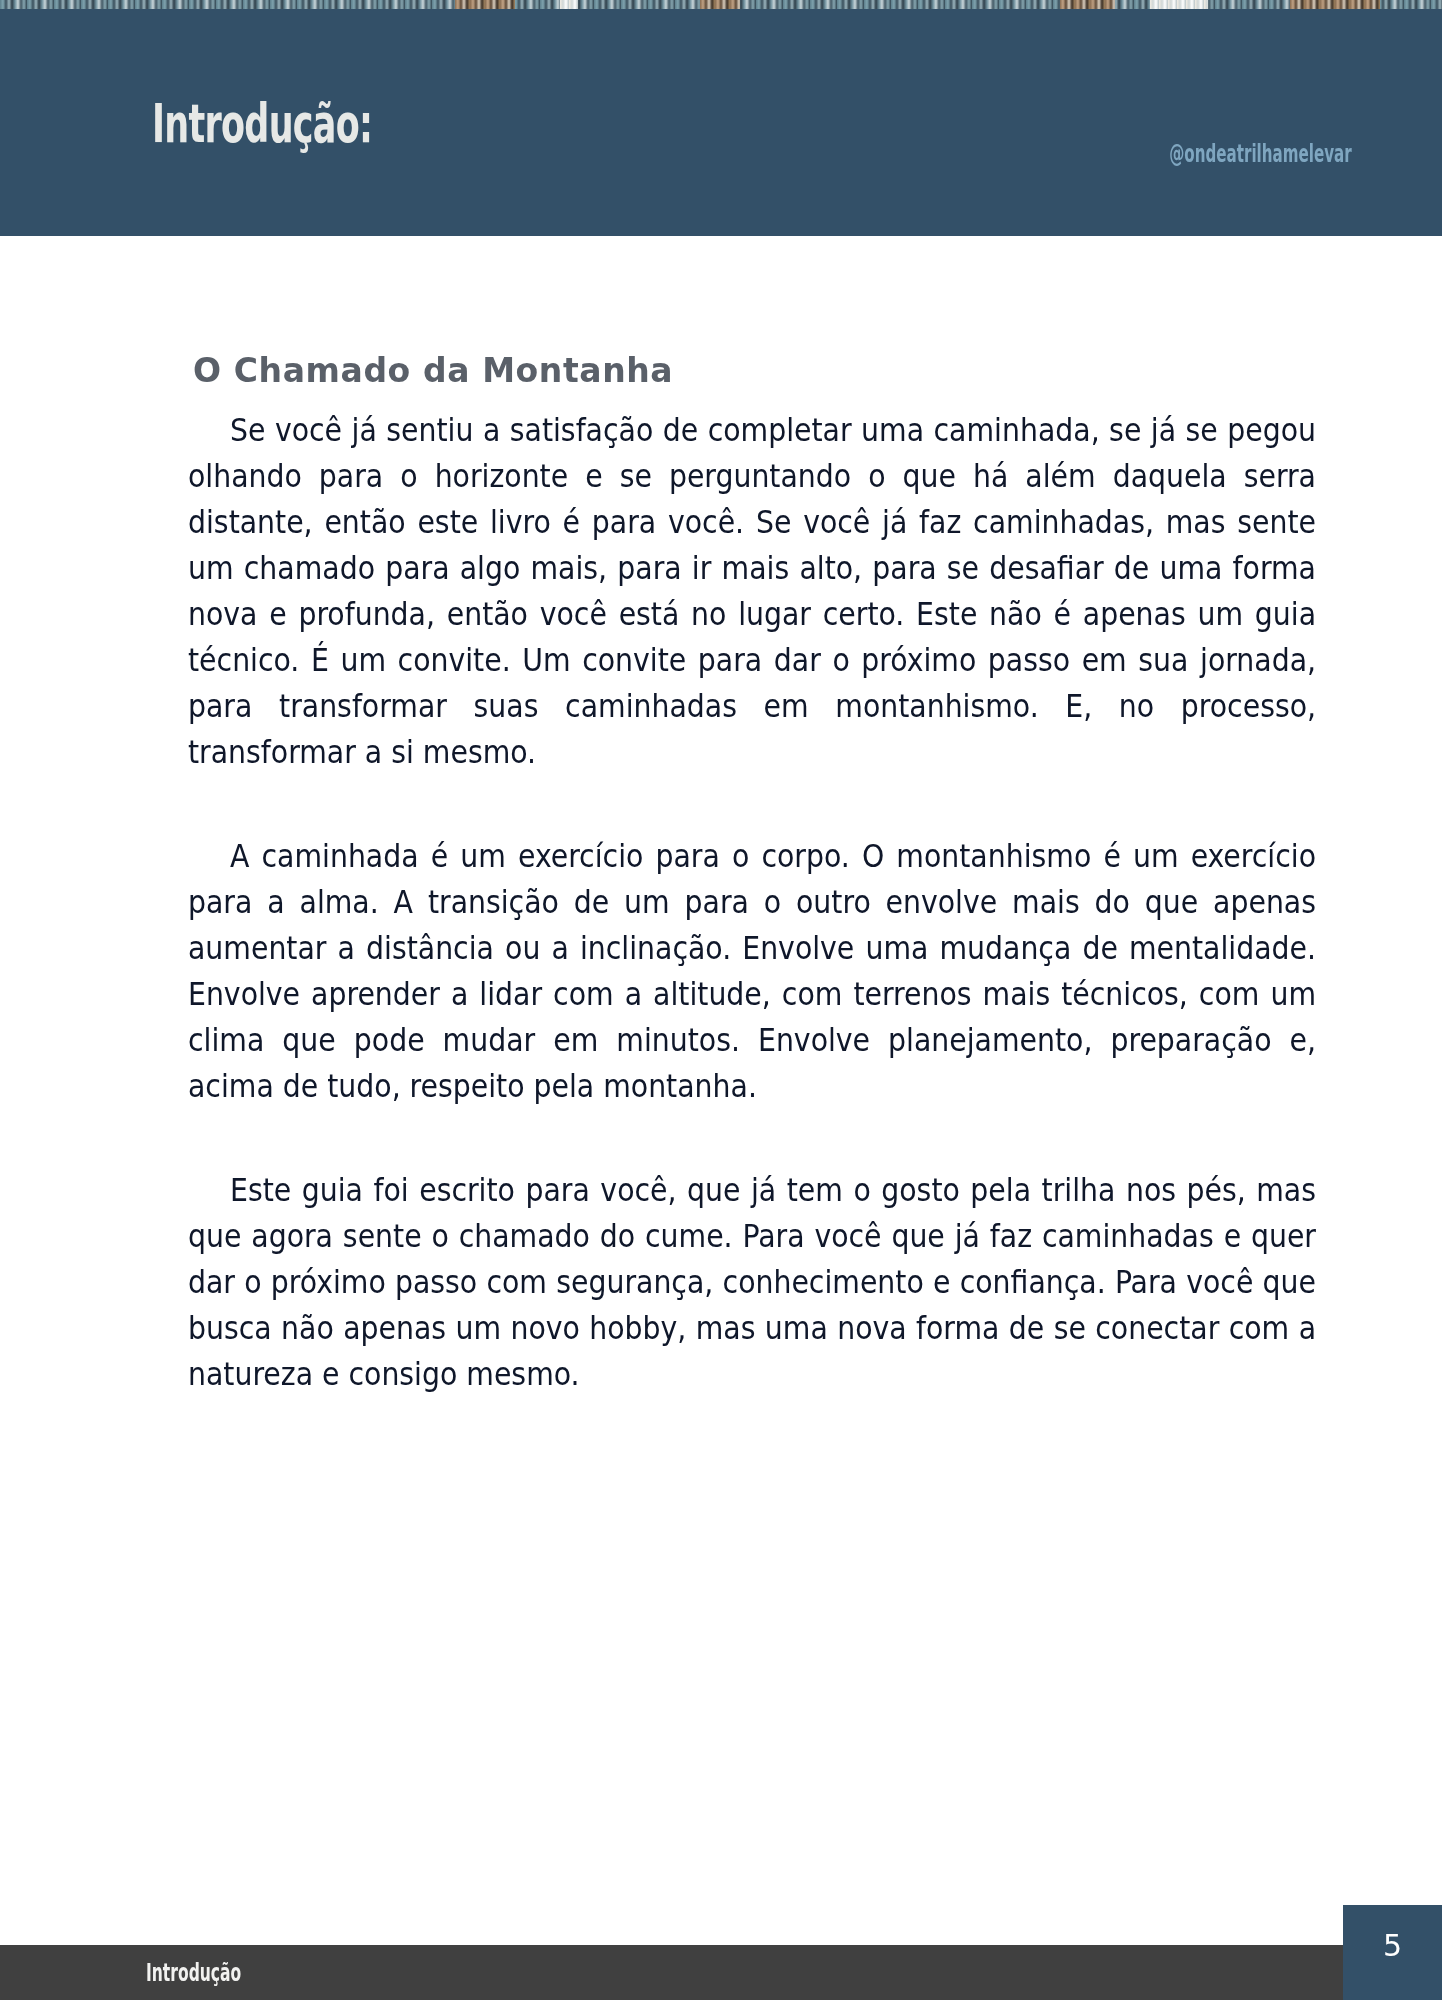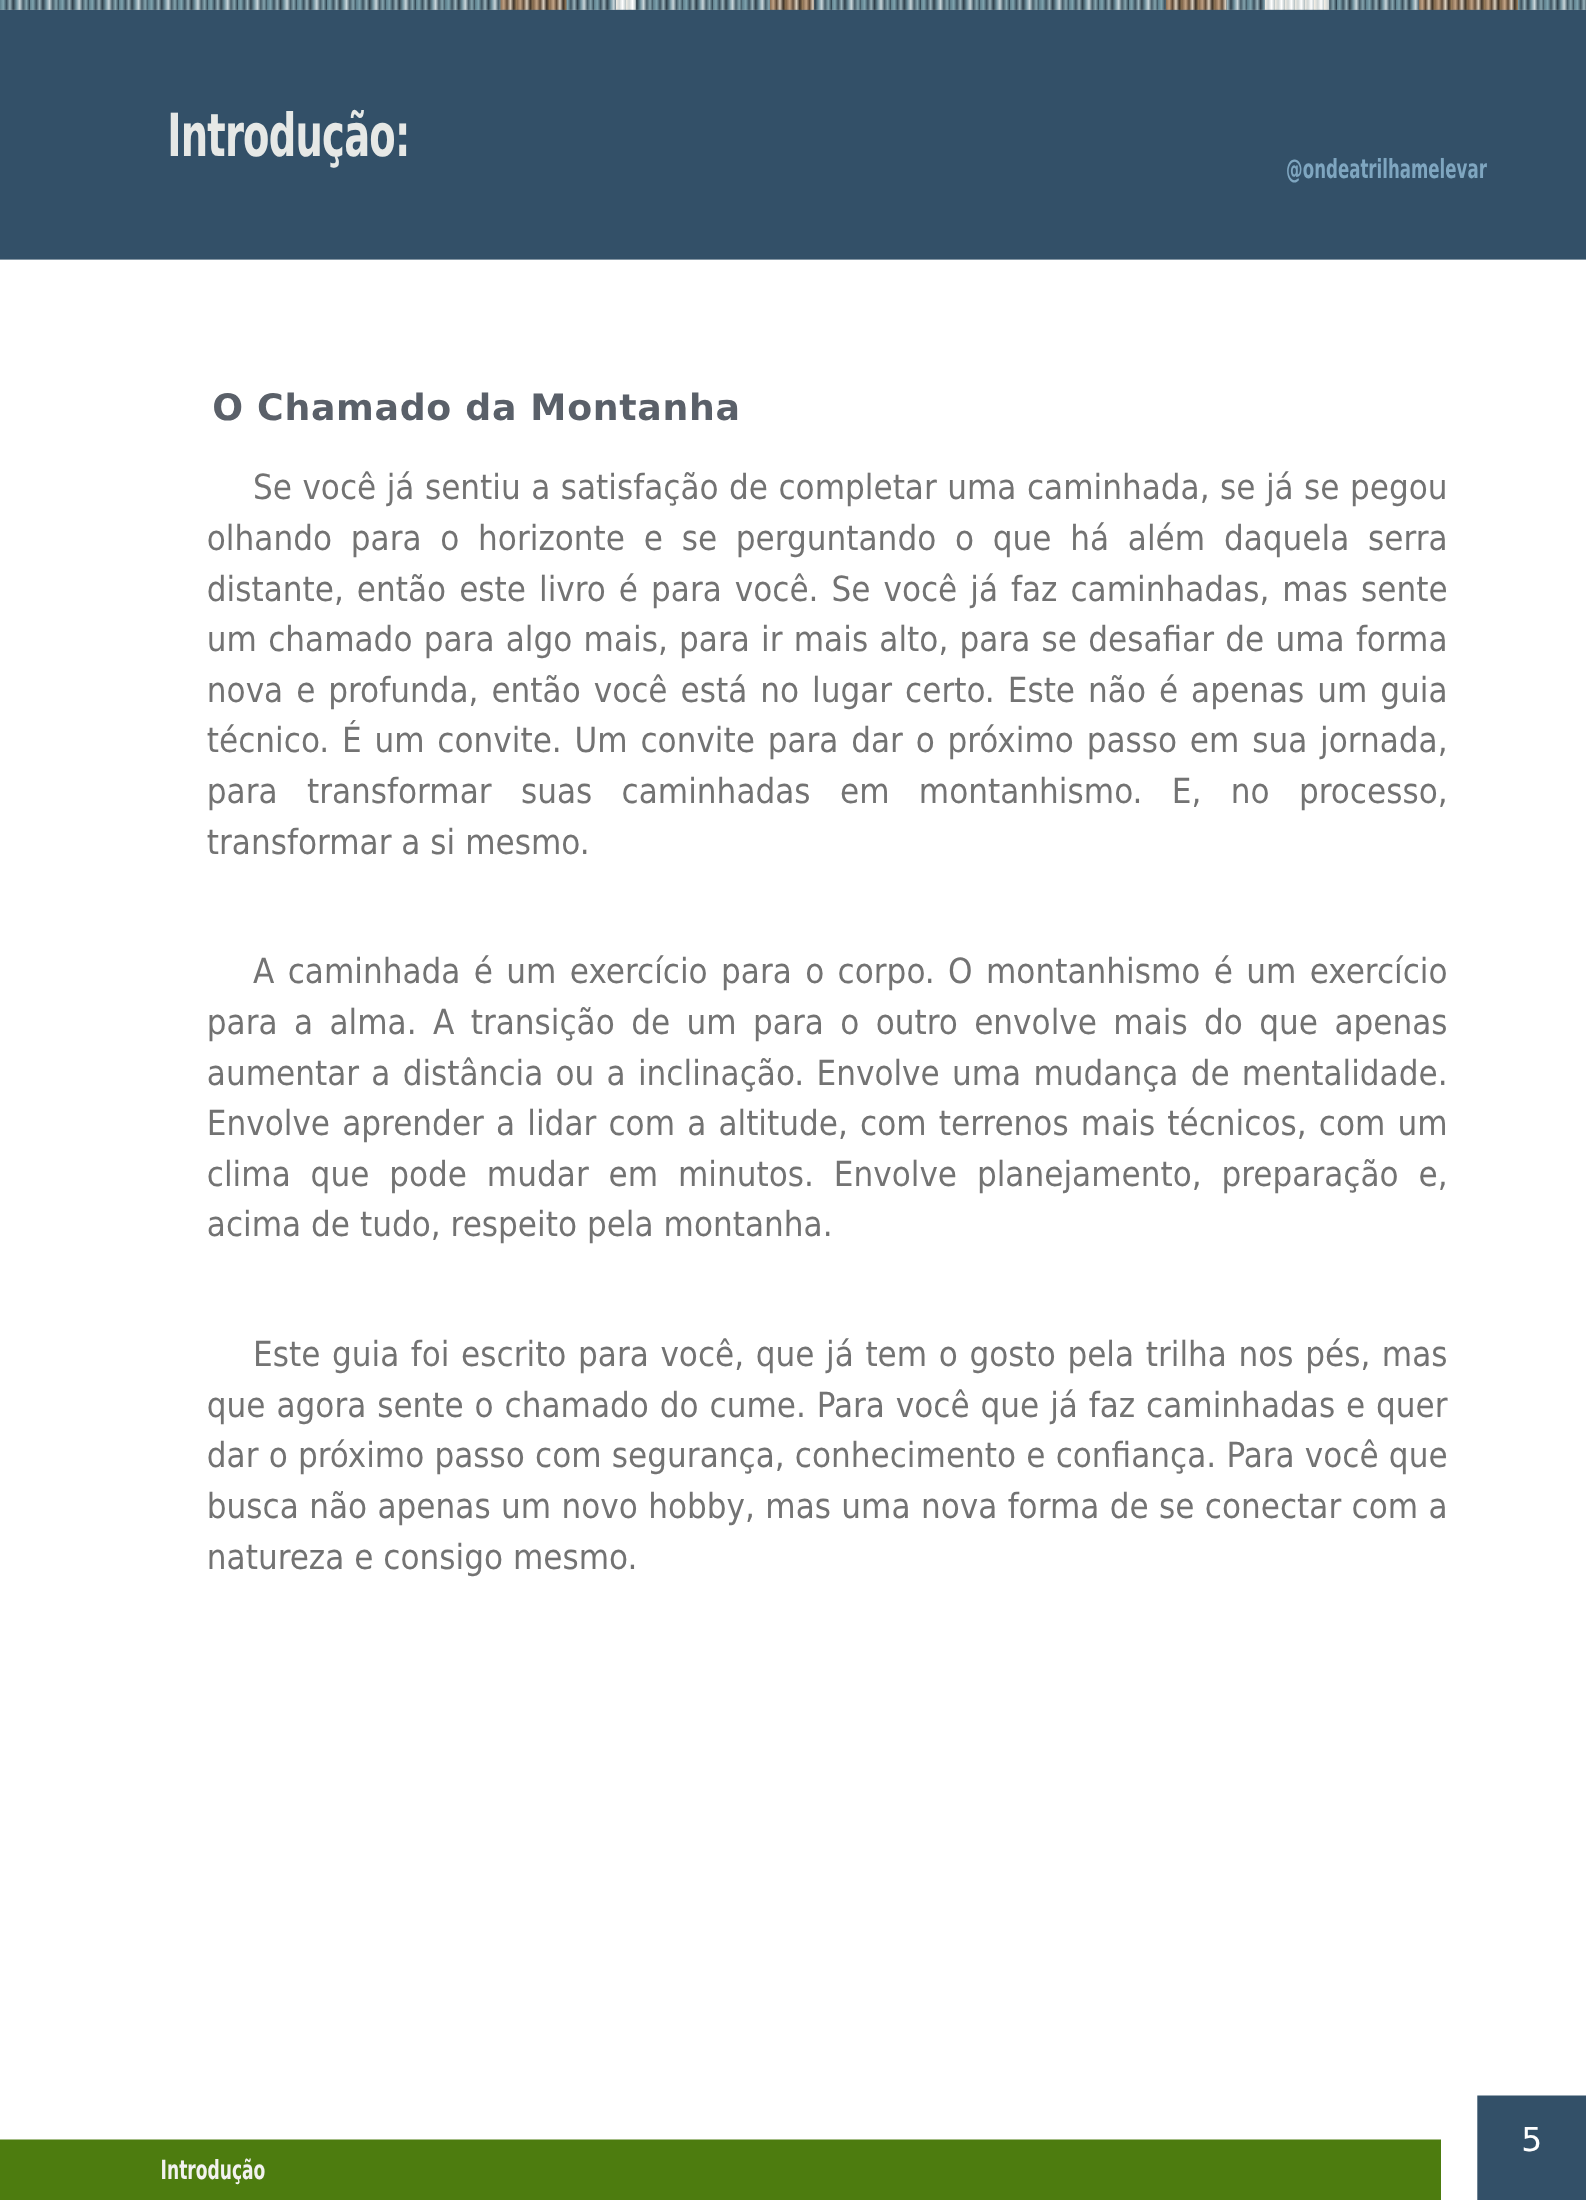--- a/index.html
+++ b/index.html
@@ -102,41 +102,41 @@
   h2.section-heading {
     margin: 0 0 0 37px;
     font-family: "DejaVu Sans", sans-serif;
     font-weight: 700;
     font-size: 33px;
     line-height: 1.25;
     letter-spacing: 0.6px;
     color: #5a6069;
   }
   p.section-paragraph {
-    margin: 30px 0 0 32px;
+    margin: 16px 0 0 32px;
     width: 1128px;
     font-family: "DejaVu Sans Condensed", "Liberation Sans Narrow", "Liberation Sans", sans-serif;
     font-weight: 400;
     font-size: 31.5px;
     line-height: 46px;
-    color: #737373;
+    color: #0f172a;
     text-align: justify;
     text-indent: 42px;
     hyphens: none;
   }
   .block-gap { height: 42px; }
 
   
   .footer-bar {
     position: absolute;
     left: 0;
     bottom: 0;
-    width: 1310px;
+    width: 1442px;
     height: 55px;
-    background: #4d7c0f;
+    background: #404040;
   }
   .footer-label {
     position: absolute;
     left: 146px;
     top: 50%;
     transform: translateY(-50%) scaleX(0.72);
     transform-origin: left center;
     font-family: "DejaVu Sans Condensed", "Liberation Sans Narrow", "Liberation Sans", sans-serif;
     font-weight: 700;
     font-size: 24px;

